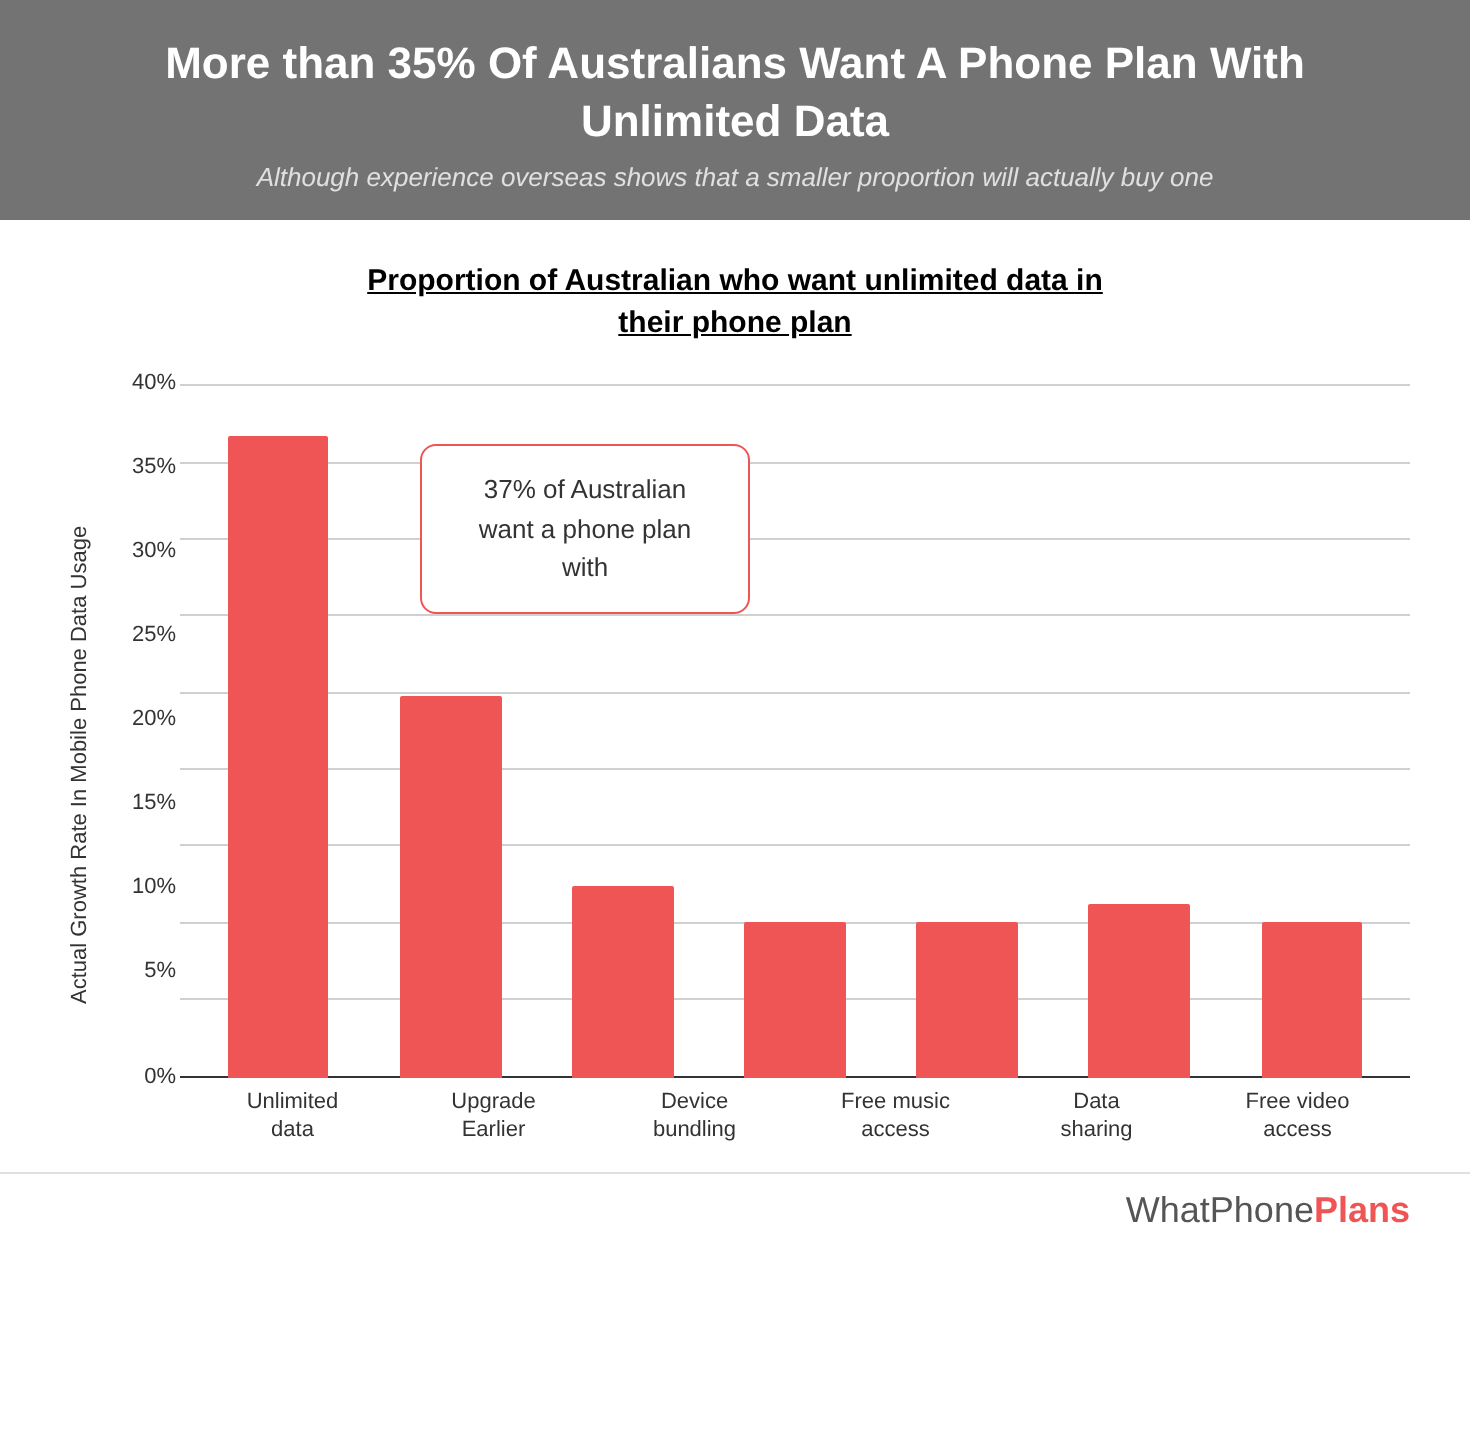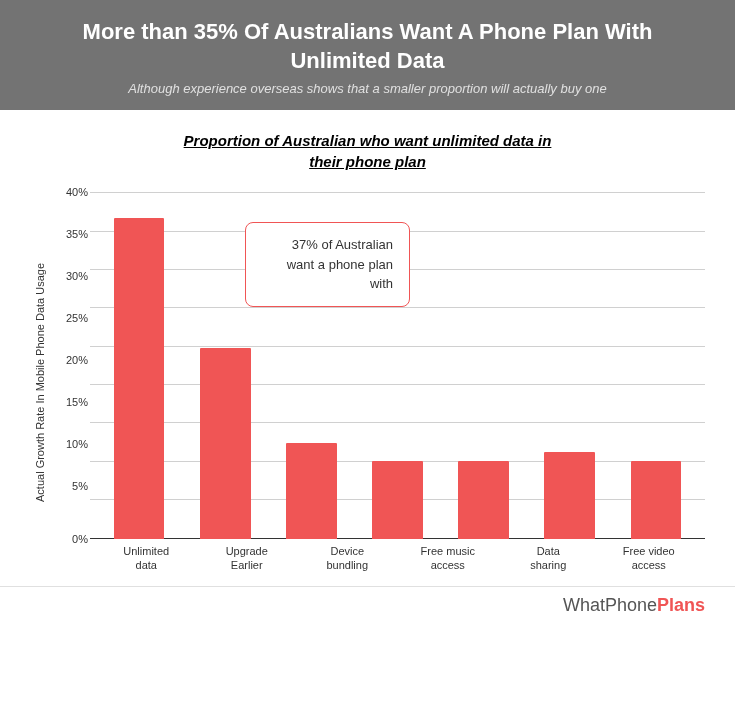--- a/index.html
+++ b/index.html
@@ -33,21 +33,20 @@
       padding: 20px 30px 10px;
       position: relative;
     }
     .chart-title {
       text-align: center;
       font-size: 15px;
       font-weight: bold;
       text-decoration: underline;
       margin-bottom: 20px;
       line-height: 1.4;
-      font-style: italic;
     }
 
     .chart-area {
       display: flex;
       position: relative;
       height: 380px;
     }
 
     .y-axis-label {
       writing-mode: vertical-rl;
@@ -149,25 +148,24 @@
 
     .callout-box {
       position: absolute;
       top: 30px;
       left: 160px;
       border: 1.5px solid #f05555;
       border-radius: 8px;
       padding: 12px 16px;
       font-size: 13px;
       color: #333;
-      text-align: right;
+      text-align: center;
       background: #fff;
       line-height: 1.5;
       width: 165px;
-      margin-left: 35px;
     }
 
     .footer {
       display: flex;
       justify-content: flex-end;
       padding: 8px 30px;
       border-top: 1px solid #e0e0e0;
       margin-top: 4px;
     }
     .brand {

